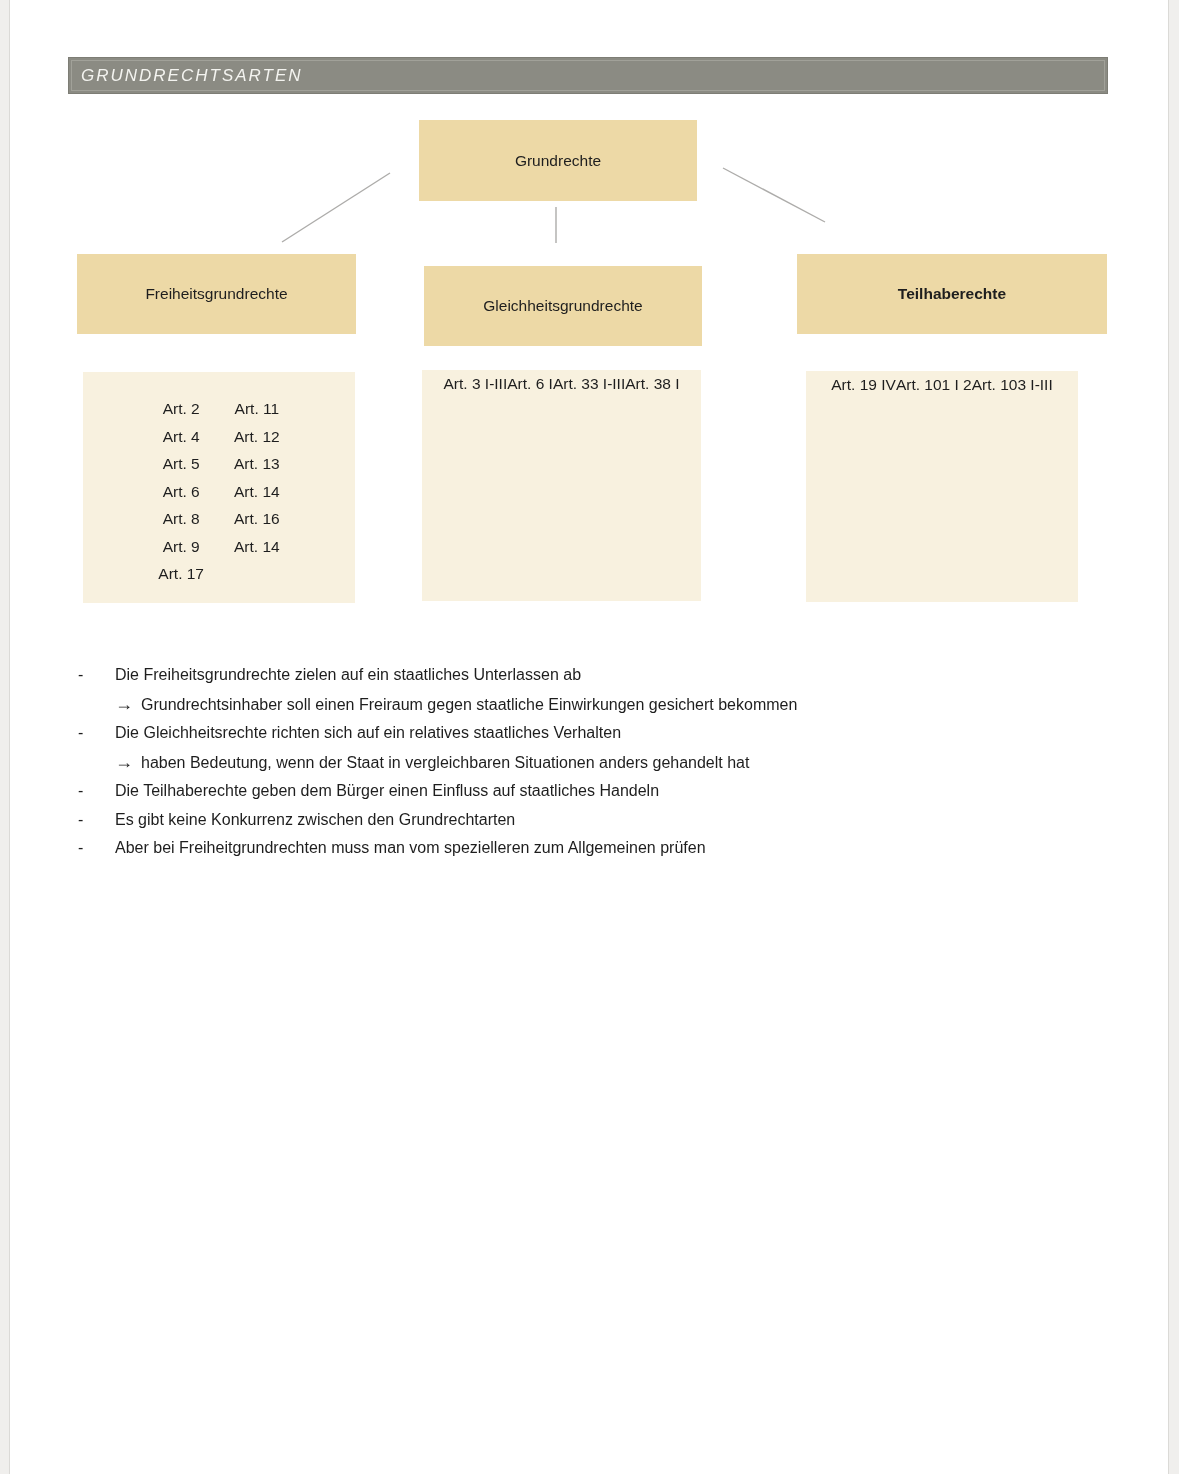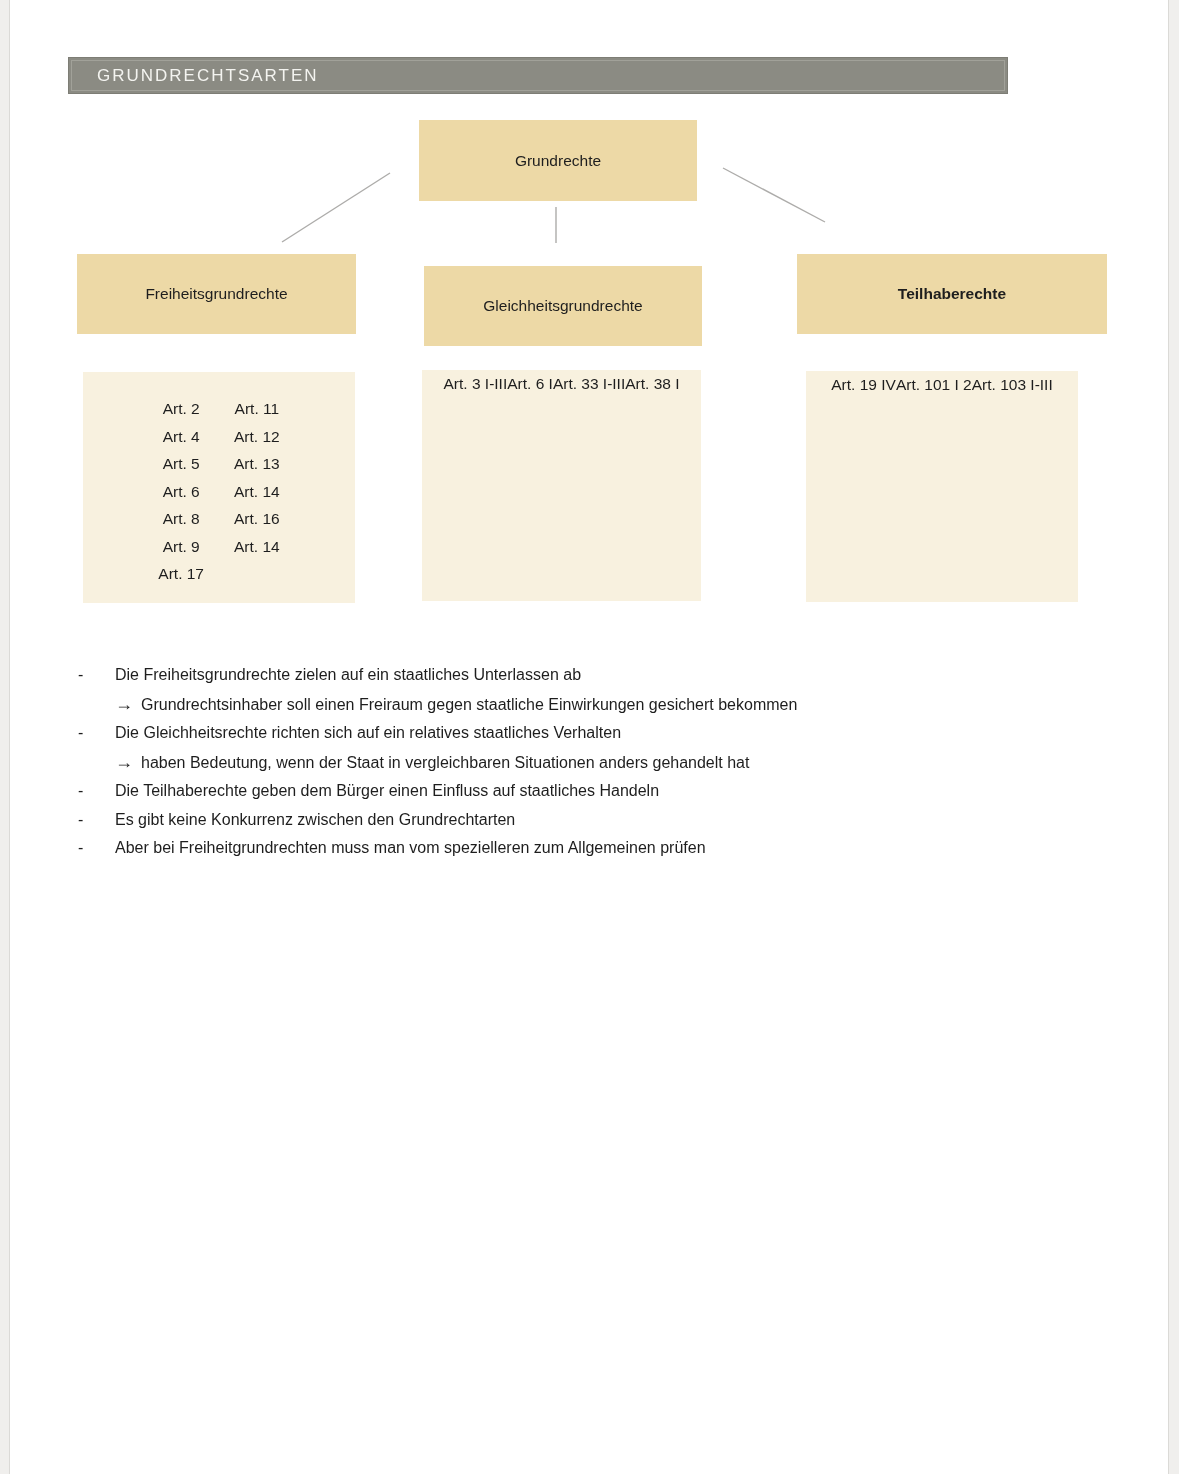--- a/index.html
+++ b/index.html
@@ -13,27 +13,28 @@
   }
   .edge-strip {
     position:absolute; top:0; height:100%;
     background:#f0efed;
   }
   .edge-left  { left:0; width:9px; border-right:1px solid #dbdad7; }
   .edge-right { right:0; width:10px; border-left:1px solid #dbdad7; }
 
   .header-bar {
     position:absolute; left:68px; top:57px;
-    width:940px; height:37px;
+    width:1040px; height:37px;
     background:#8b8b83;
     border:1px solid #7d7d75;
     box-shadow: inset 0 0 0 2px #8b8b83, inset 0 0 0 3px #a1a199;
     box-sizing:border-box;
     display:flex; align-items:center;
-    padding-left:28px;
+    padding-left:12px;
+    font-style:italic;
   }
   .header-text {
     color:#f4f4f0;
     font-size:17px;
     letter-spacing:2px;
   }
 
   .connectors { position:absolute; left:0; top:0; pointer-events:none; }
 
   .node {

